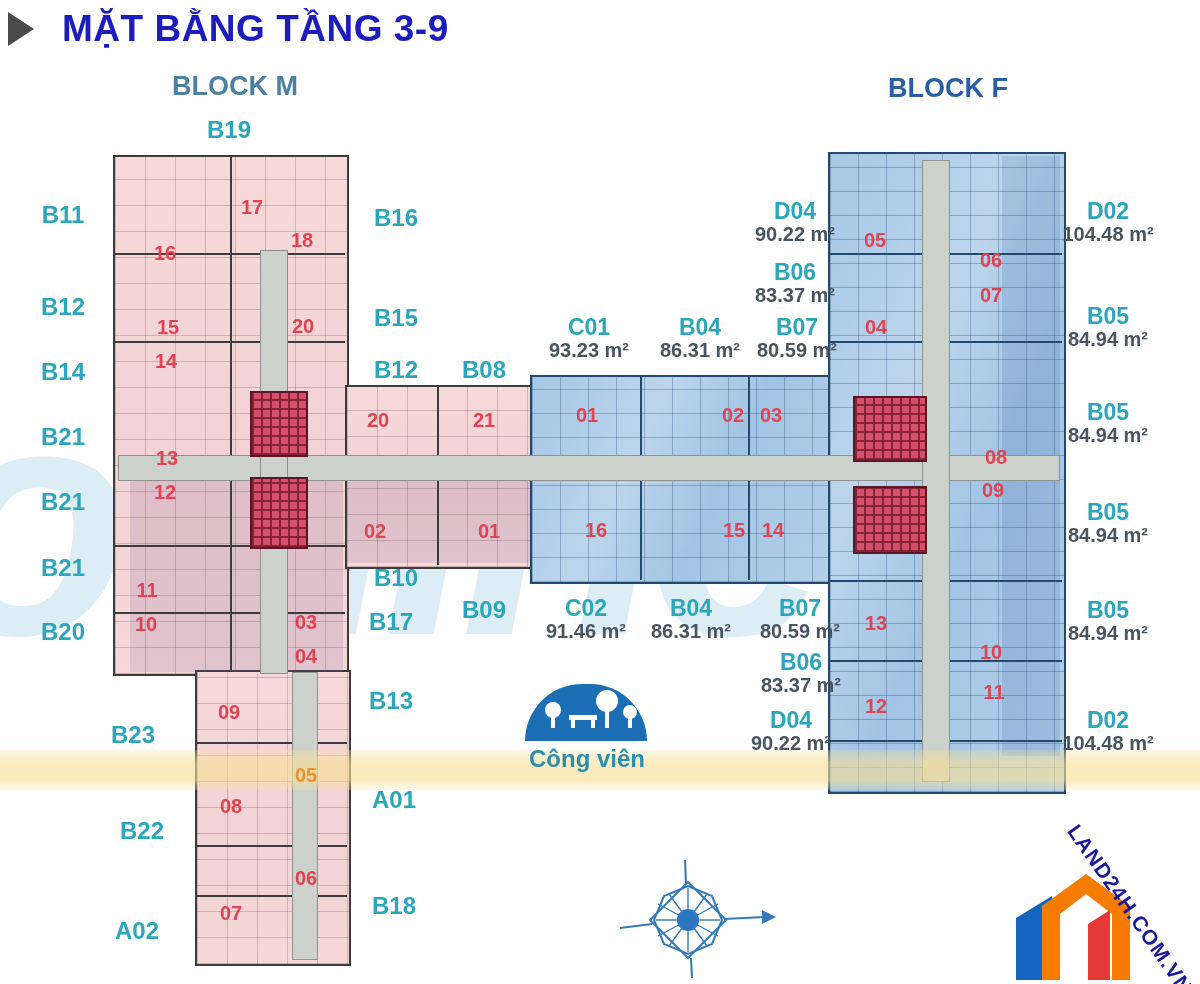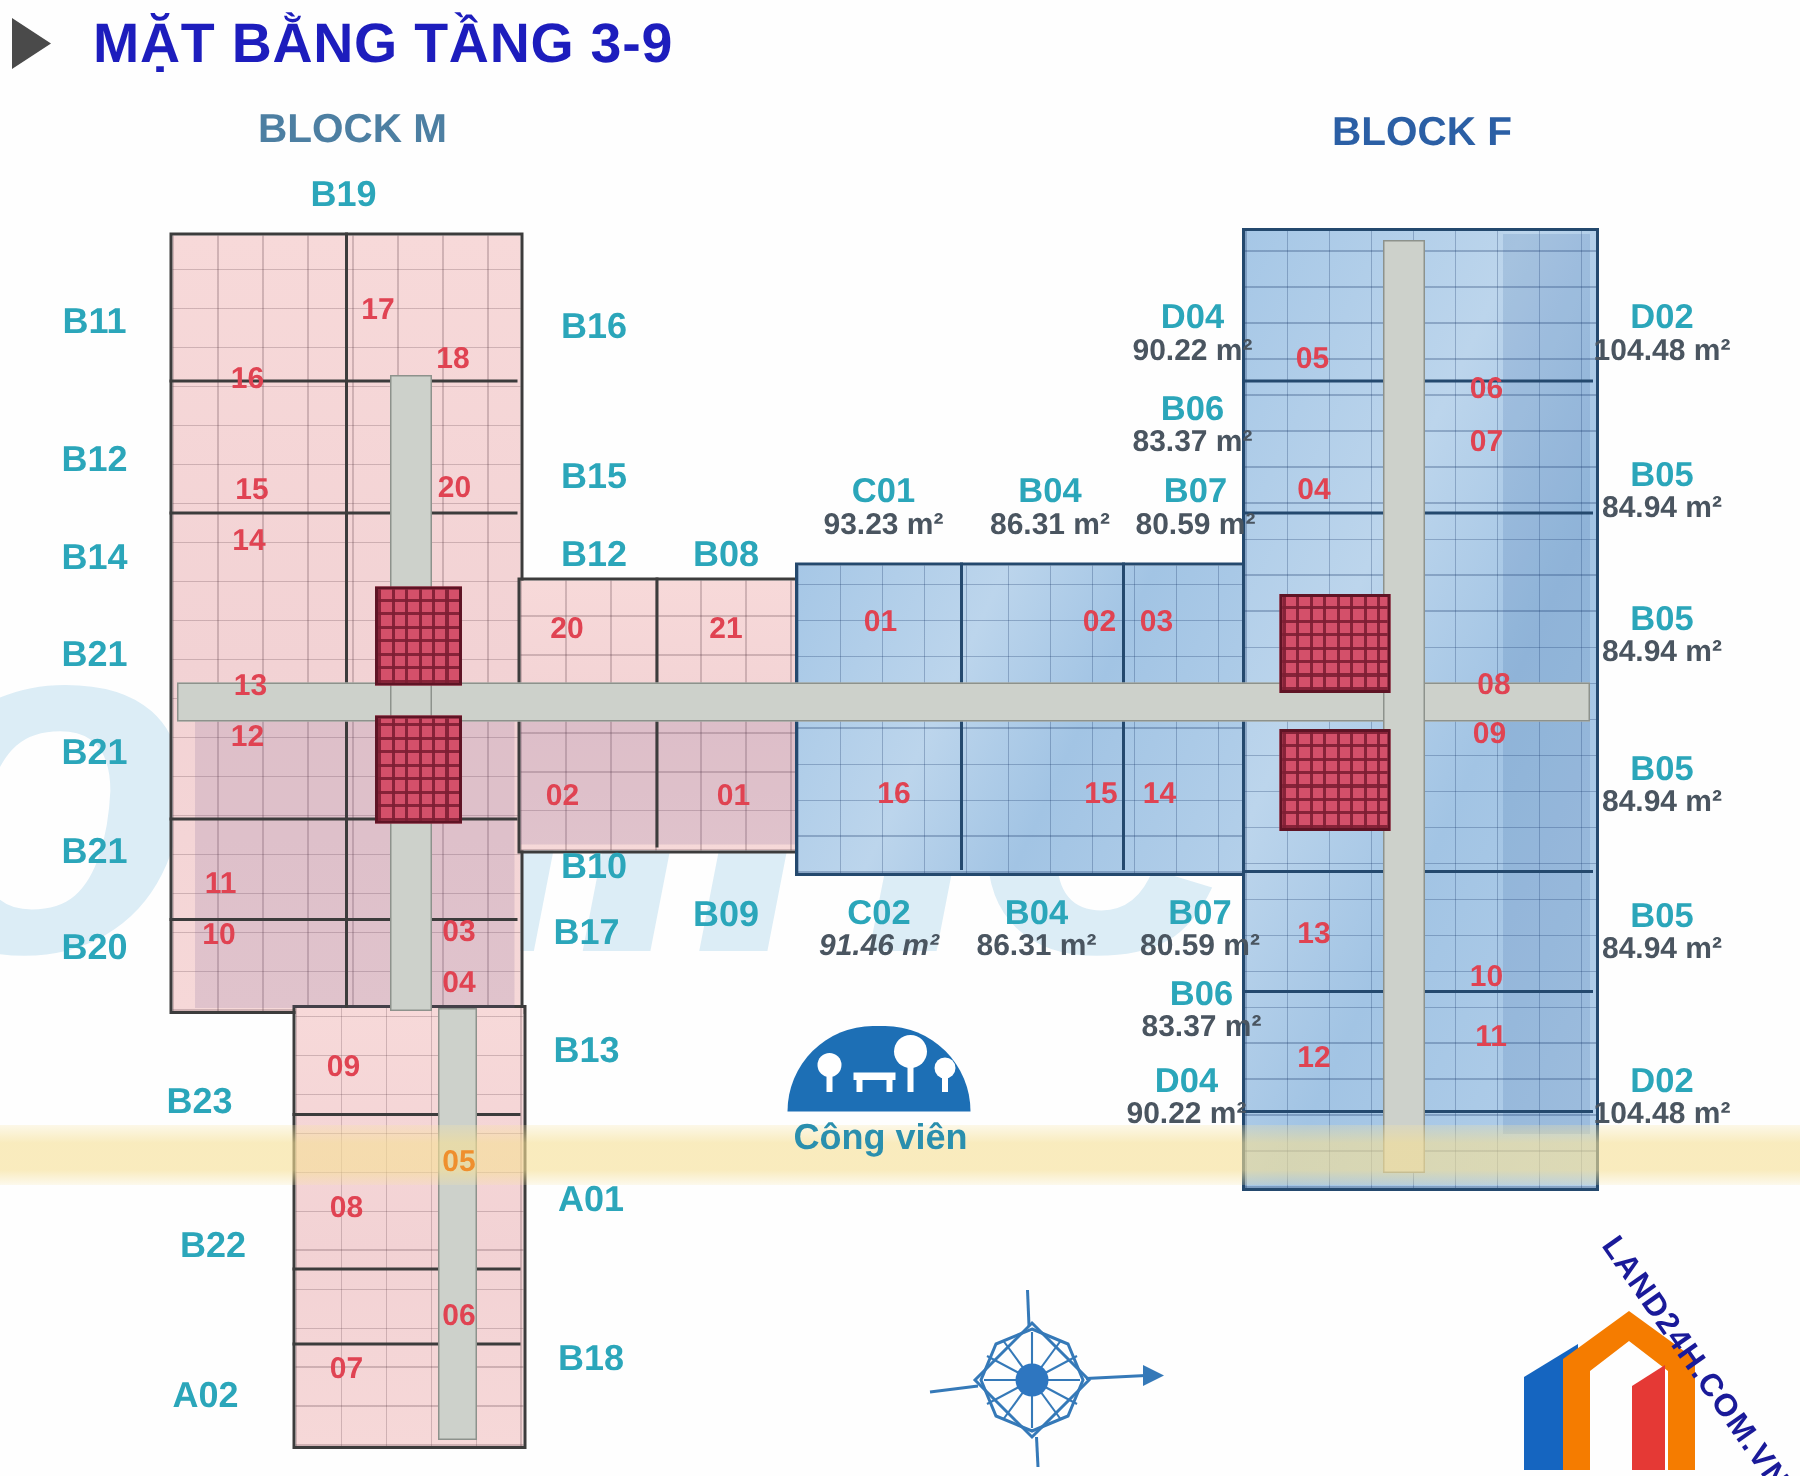--- a/index.html
+++ b/index.html
@@ -202,21 +202,21 @@
     <div class="area-label" style="left: 795px; top: 222px;">
       <span class="code" style="color: rgb(43, 166, 186);">D04</span>
       <span class="val" style="color: rgb(74, 85, 96);">90.22 m²</span>
     </div>
     <div class="area-label" style="left: 795px; top: 283px;">
       <span class="code" style="color: rgb(43, 166, 186);">B06</span>
       <span class="val" style="color: rgb(74, 85, 96);">83.37 m²</span>
     </div>
     <div class="area-label" style="left: 586px; top: 619px;">
       <span class="code" style="color: rgb(43, 166, 186);">C02</span>
-      <span class="val" style="color: rgb(74, 85, 96); font-style: italic;">91.46 m²</span>
+      <span class="val" style="color: rgb(74, 85, 96);">91.46 m²</span>
     </div>
     <div class="area-label" style="left: 691px; top: 619px;">
       <span class="code" style="color: rgb(43, 166, 186);">B04</span>
       <span class="val" style="color: rgb(74, 85, 96);">86.31 m²</span>
     </div>
     <div class="area-label" style="left: 800px; top: 619px;">
       <span class="code" style="color: rgb(43, 166, 186);">B07</span>
       <span class="val" style="color: rgb(74, 85, 96);">80.59 m²</span>
     </div>
     <div class="area-label" style="left: 801px; top: 673px;">

